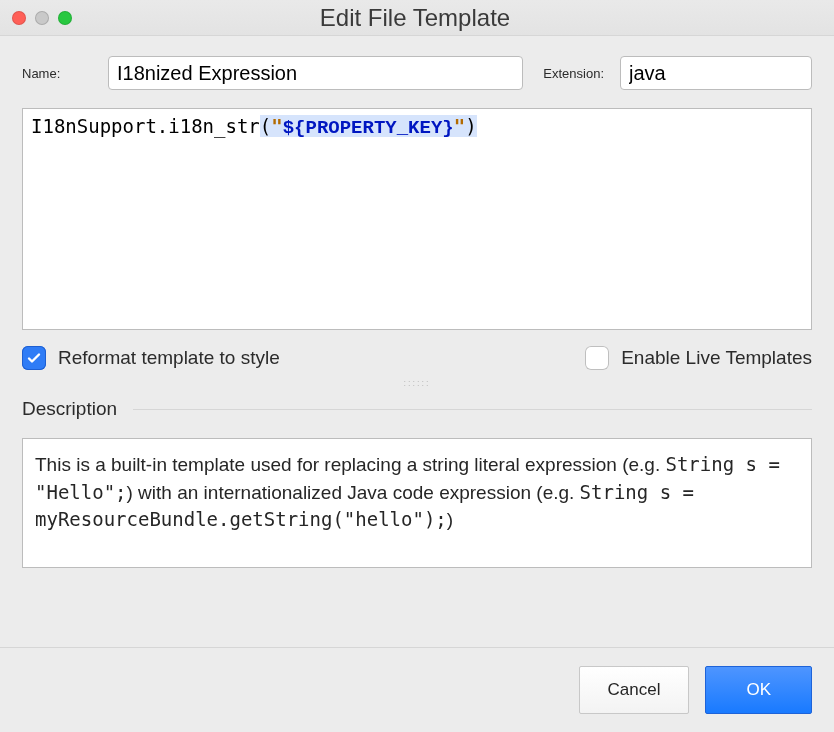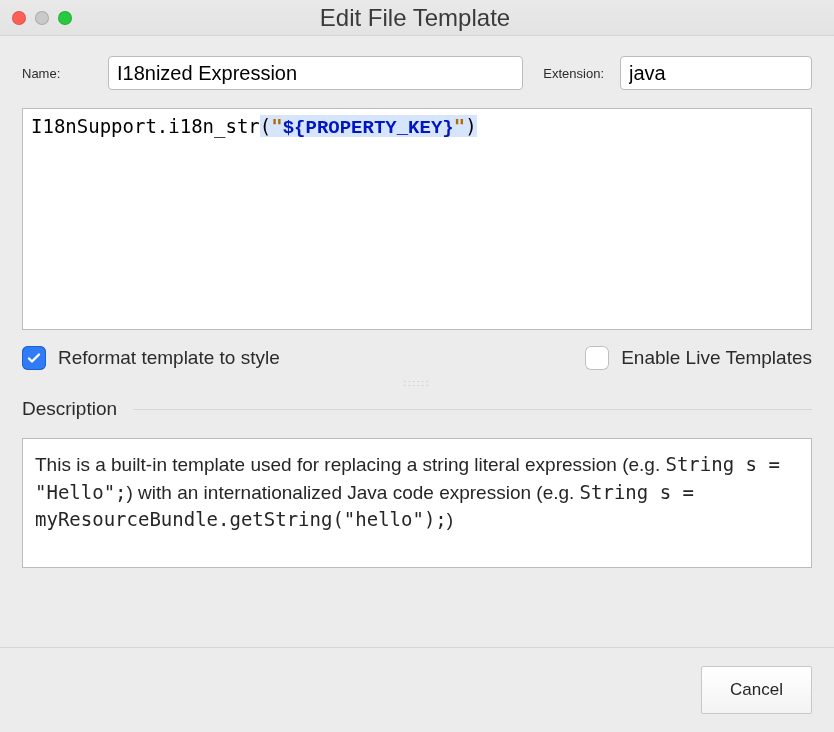--- a/index.html
+++ b/index.html
@@ -220,13 +220,14 @@
   </div>
 
   <div class="desc">
     <span>This is a built-in template used for replacing a string literal expression (e.g. </span><span class="mono">String s = "Hello";</span><span>) with an internationalized Java code expression (e.g. </span><span class="mono">String s = myResourceBundle.getString("hello");</span><span>)</span>
   </div>
 
 </div>
 
 <div class="footer">
   <button class="btn">Cancel</button>
+  <button class="btn btn-primary">OK</button>
 </div>
 
 </body></html>

